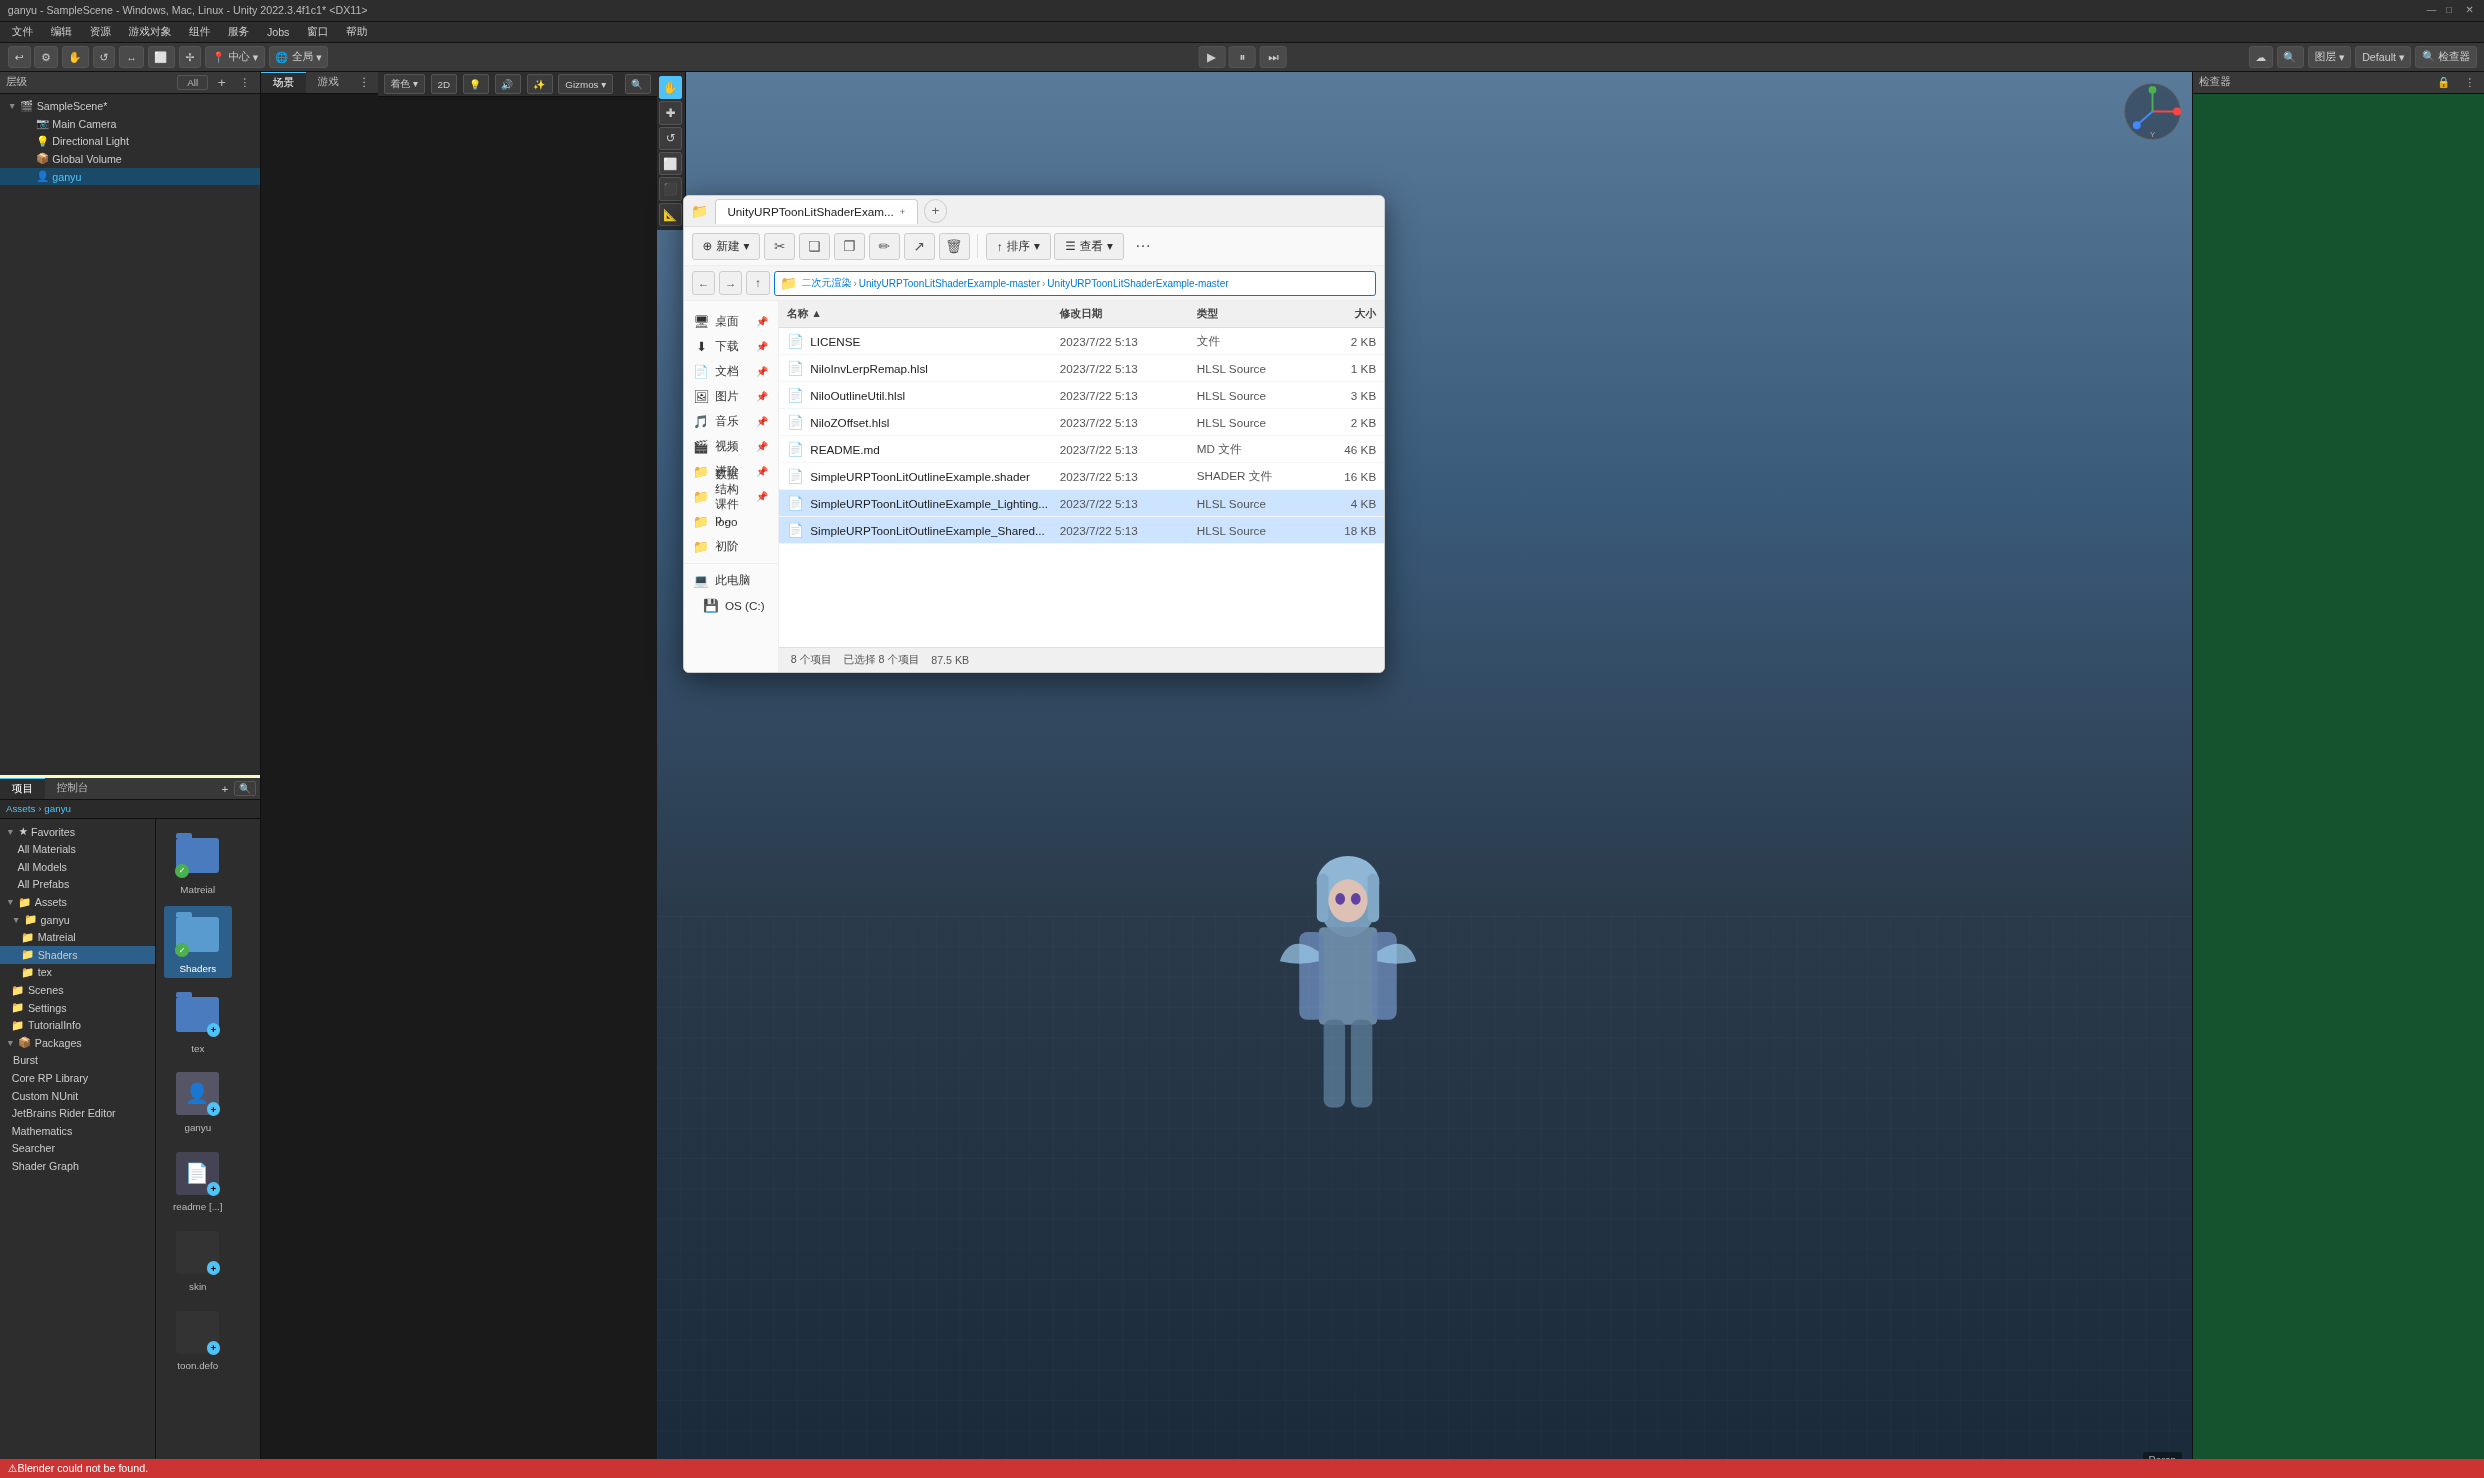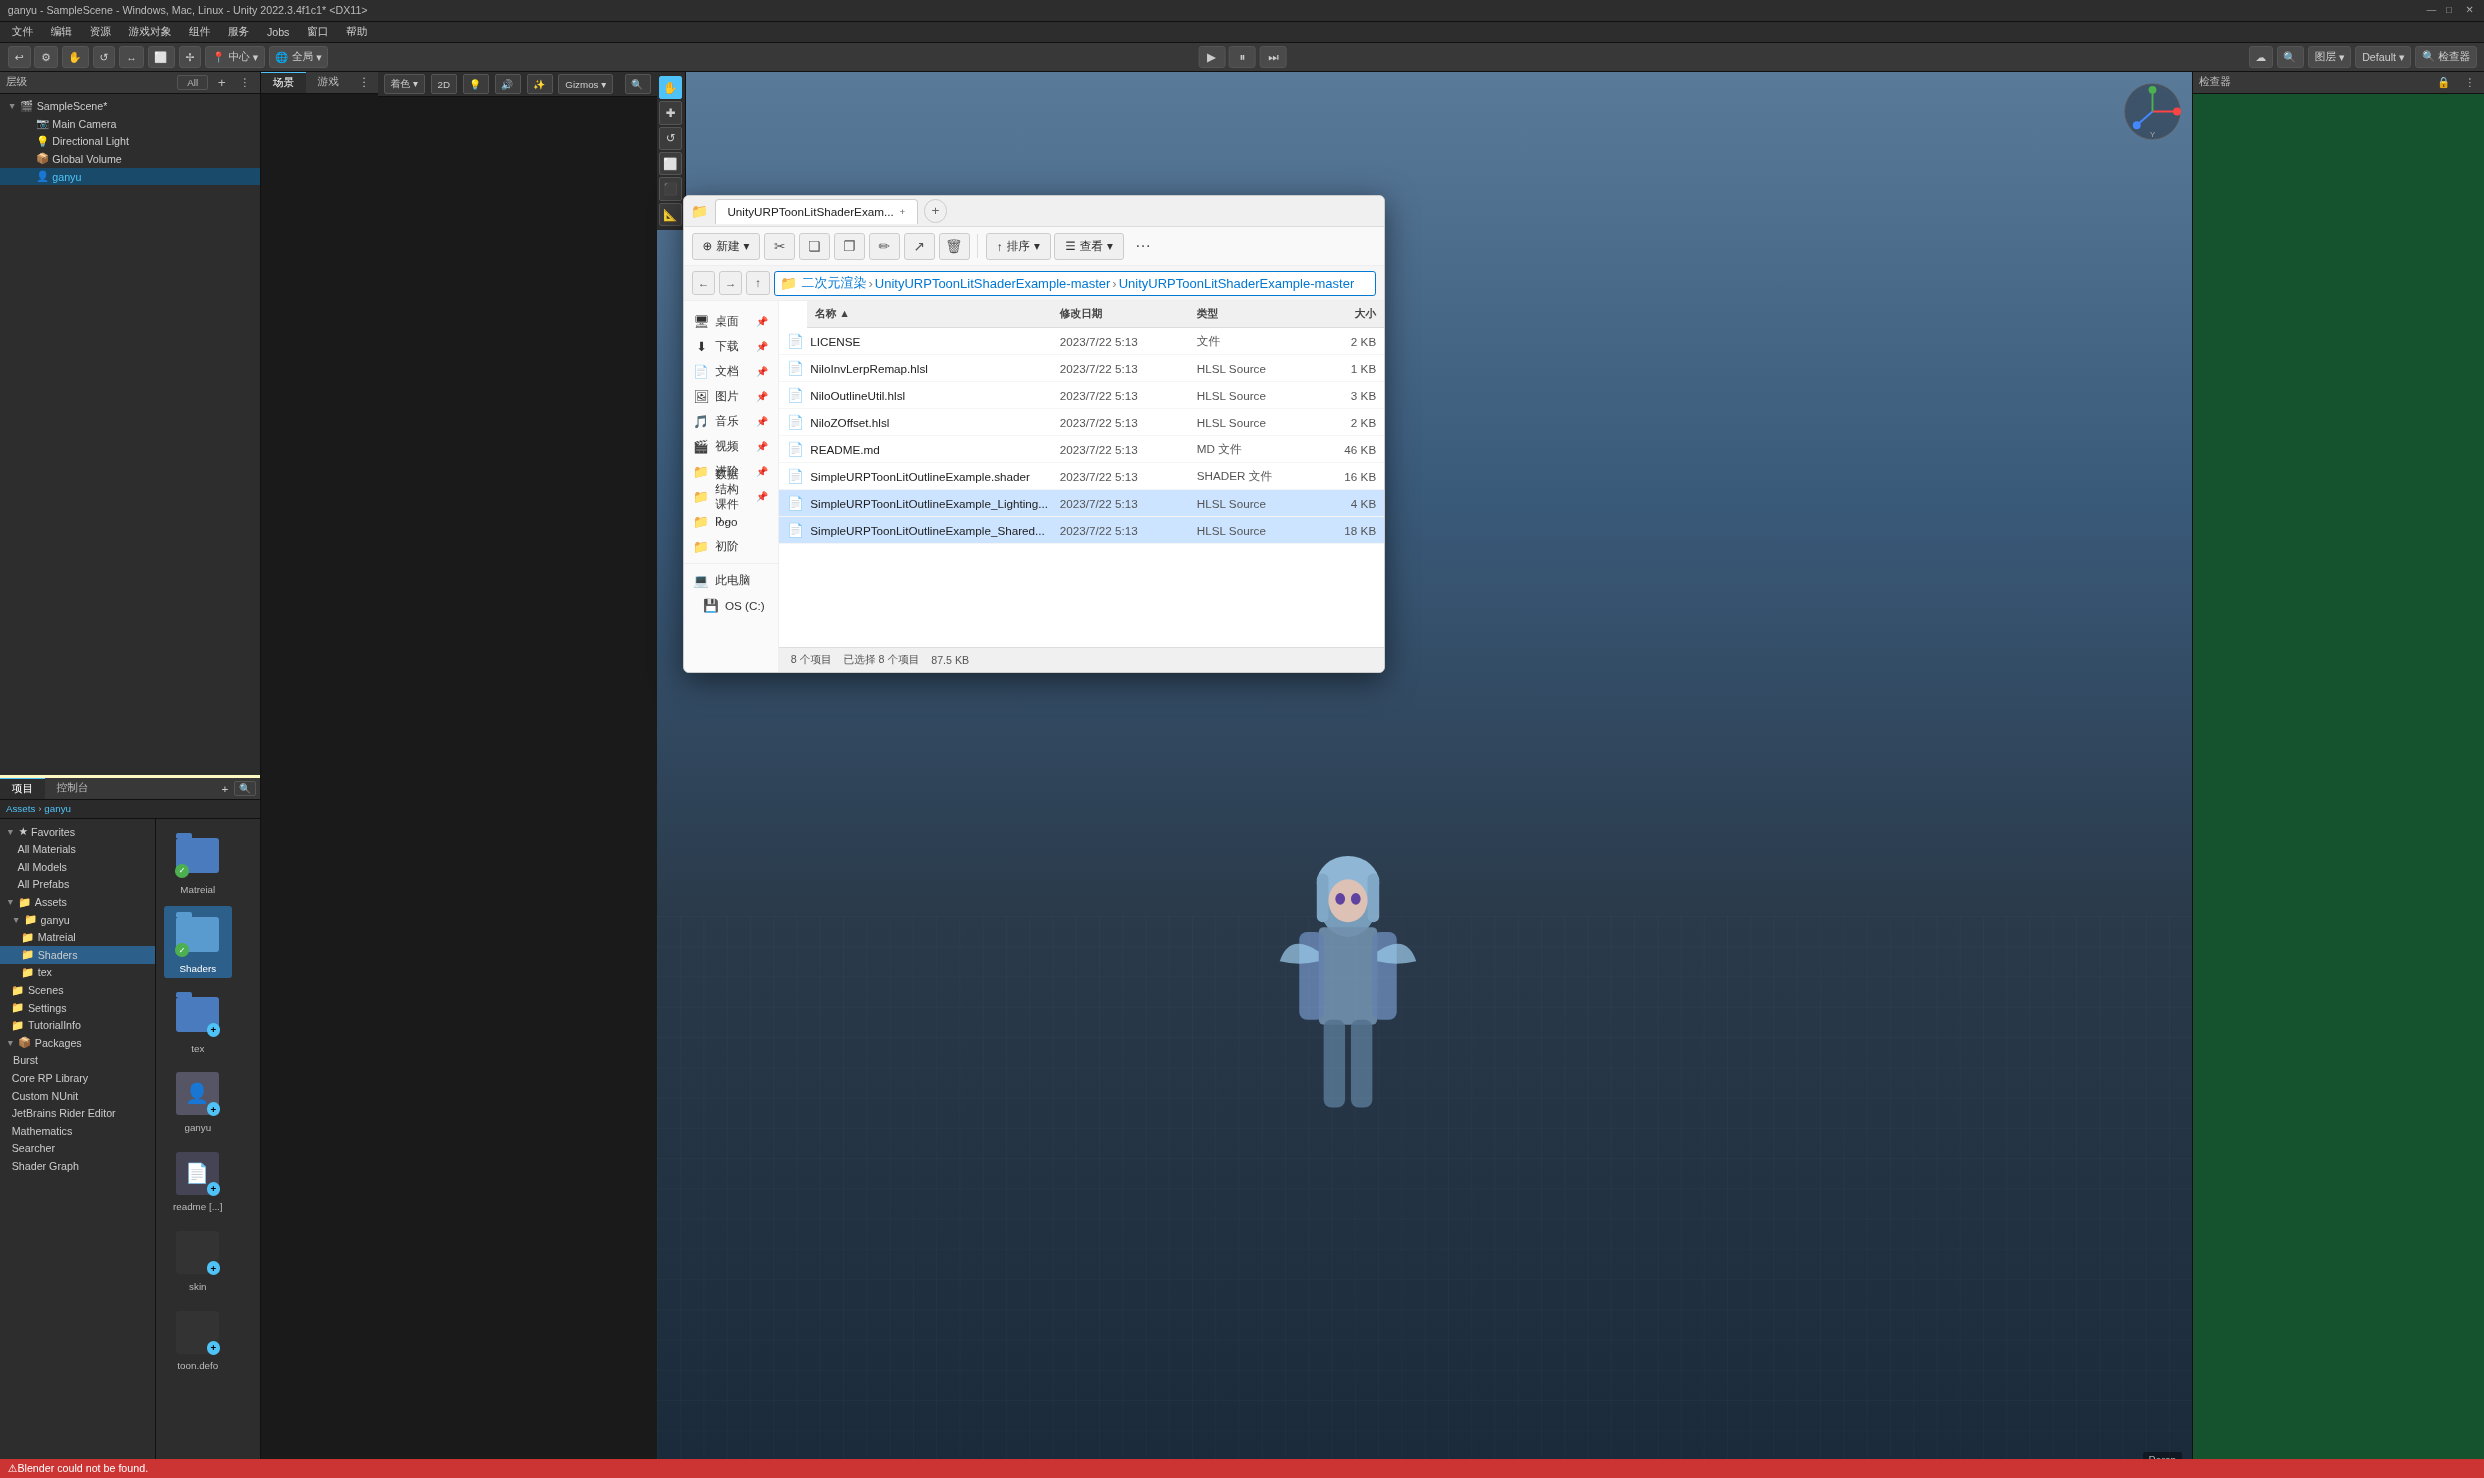--- a/index.html
+++ b/index.html
@@ -520,21 +520,20 @@
 
     .fe-list-header {
       height: 27px;
       background: #f0f0f0;
       display: flex;
       align-items: center;
       border-bottom: 1px solid #ddd;
       font-size: 10.7px;
       color: #444;
       font-weight: 600;
-      margin-left: 28px;
     }
     .fe-col-name { flex: 1; padding: 0 7.8px; cursor: pointer; }
     .fe-col-date { width: 137px; padding: 0 7.8px; cursor: pointer; }
     .fe-col-type { width: 117px; padding: 0 7.8px; cursor: pointer; }
     .fe-col-size { width: 78px; padding: 0 7.8px; cursor: pointer; text-align: right; }
 
     .fe-file-list { flex: 1; overflow-y: auto; }
     .fe-file-row {
       height: 27px;
       display: flex;
@@ -578,21 +577,21 @@
     }
 
     
     ::-webkit-scrollbar { width: 5.9px; height: 5.9px; }
     ::-webkit-scrollbar-track { background: #2d2d2d; }
     ::-webkit-scrollbar-thumb { background: #555; border-radius: 2.9px; }
 
     .breadcrumb-path {
       display: flex;
       align-items: center;
-      font-size: 13px;
+      font-size: 10px;
       text-align: center;
     }
   </style>
 </head>
 <body>
 
 <div class="title-bar">
   <span class="title-bar-title">ganyu - SampleScene - Windows, Mac, Linux - Unity 2022.3.4f1c1* &lt;DX11&gt;</span>
   <div class="title-bar-controls">
     <span class="title-bar-btn">—</span>

